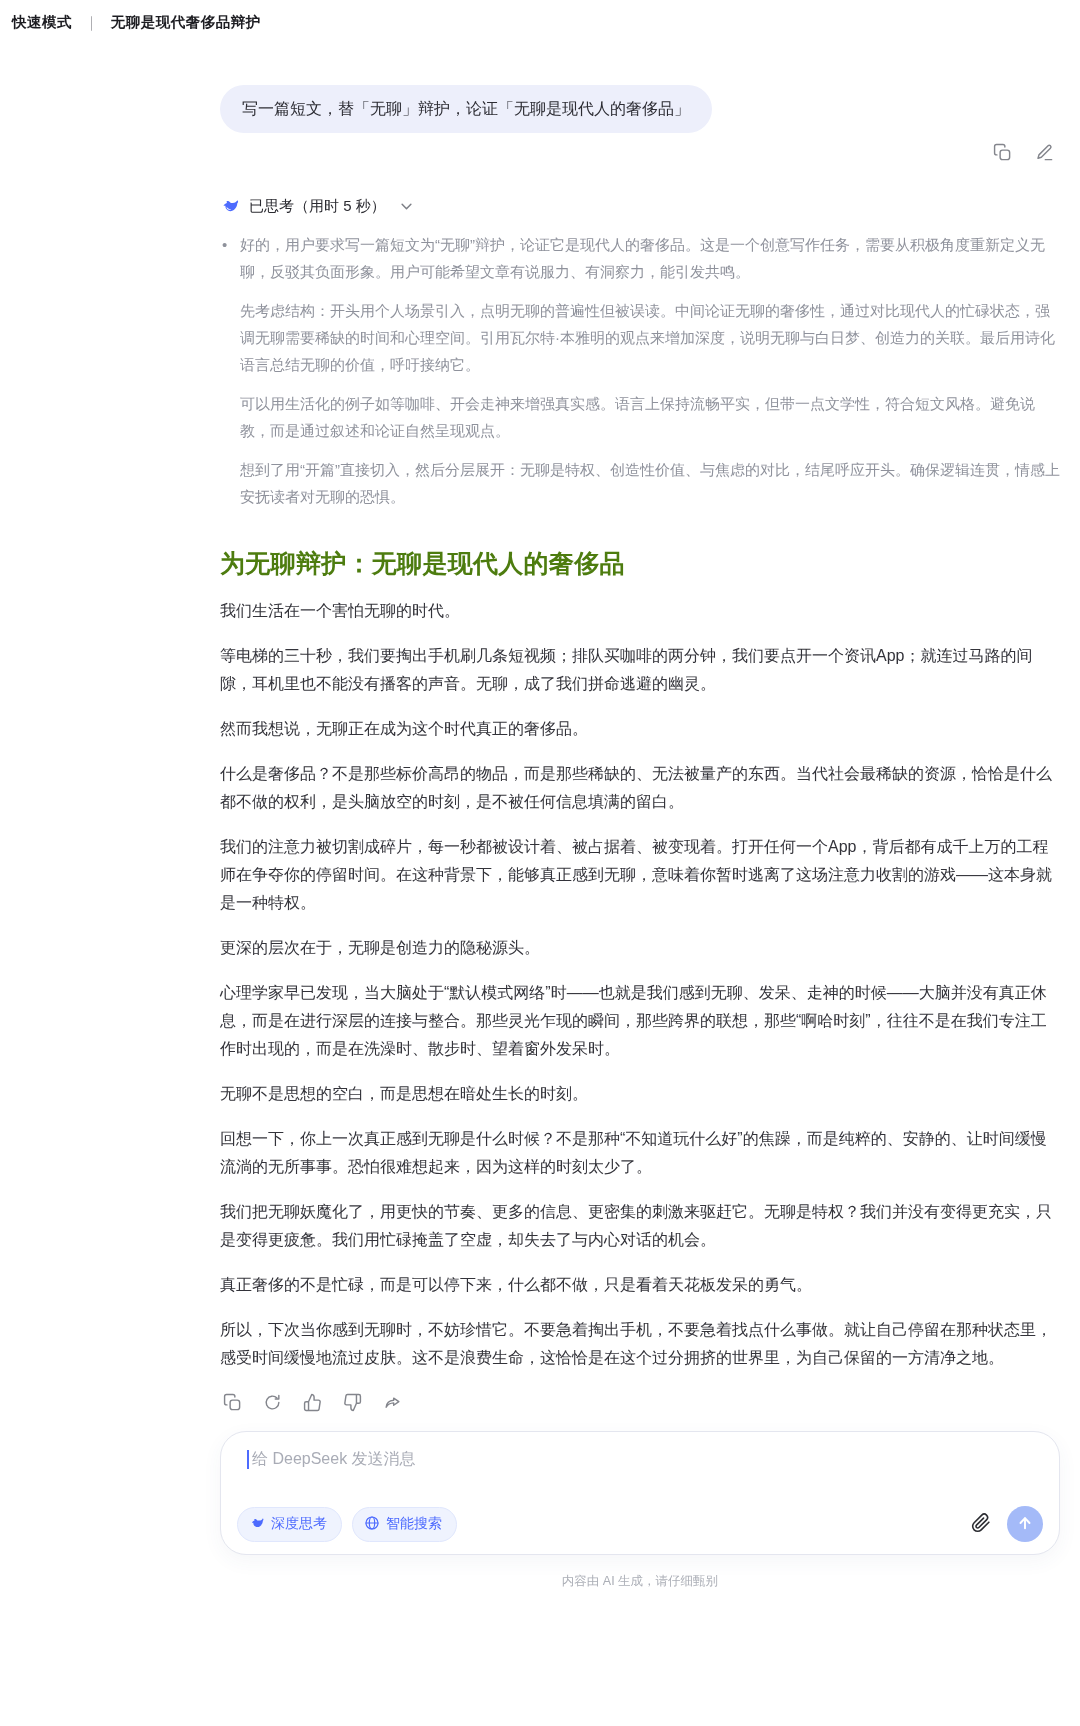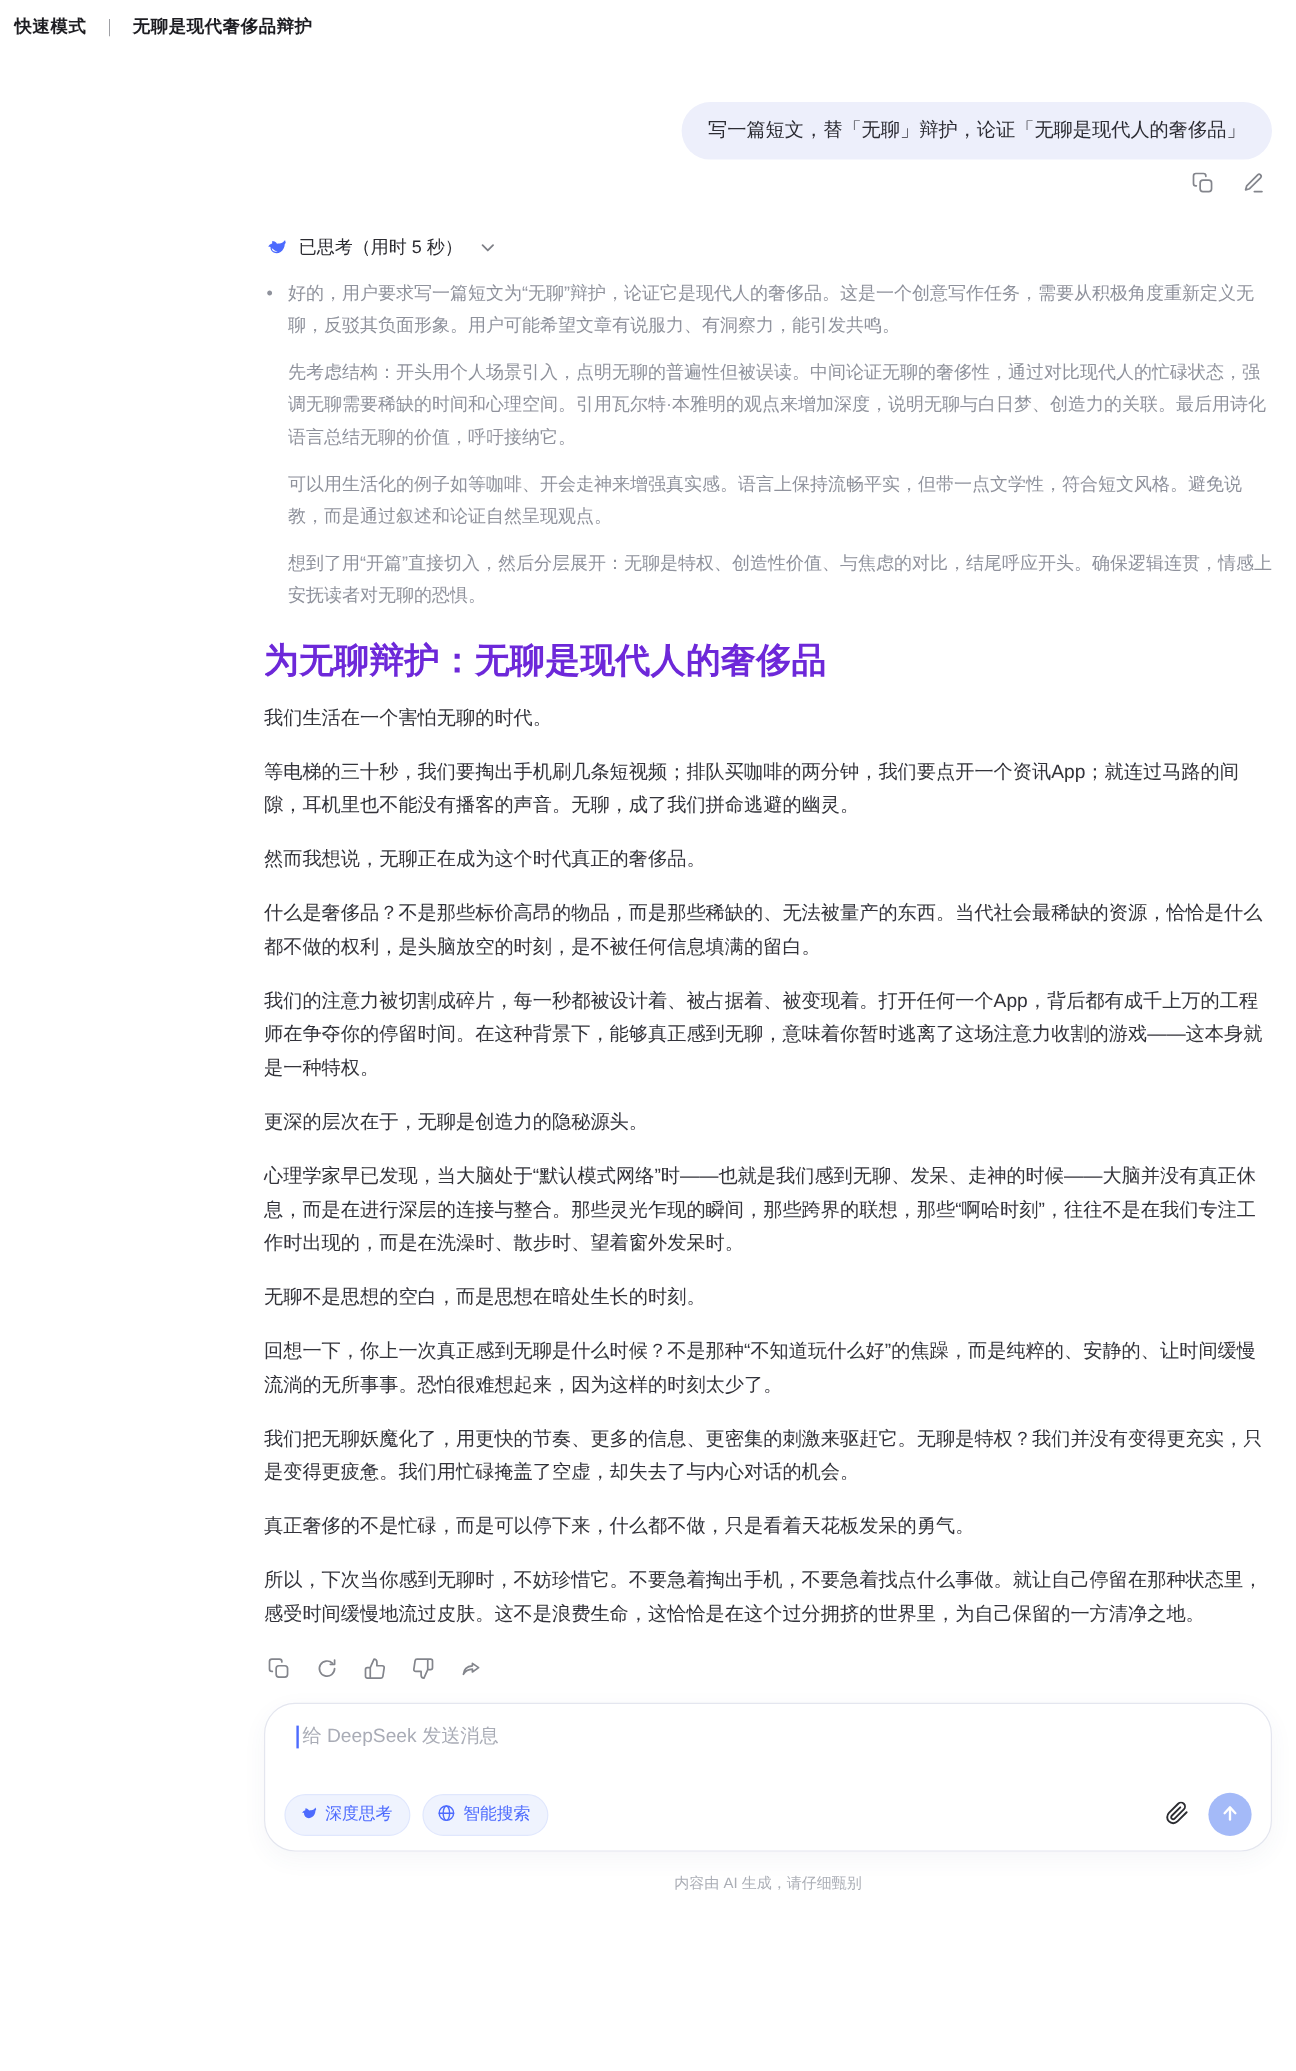--- a/index.html
+++ b/index.html
@@ -32,21 +32,21 @@
   
   .chat {
     position: absolute;
     left: 220px;
     top: 0;
     width: 840px;
     padding-top: 85px;
   }
 
   
-  .user-row { display: flex; justify-content: flex-end; }
+  .user-row { display: flex; justify-content: flex-start; }
   .bubble {
     background: #edeffb;
     border-radius: 24px;
     padding: 12px 22px;
     font-size: 16px;
     line-height: 24px;
     color: #2c2c33;
     max-width: 700px;
   }
   .msg-actions {
@@ -89,25 +89,25 @@
     position: absolute;
     left: 2px; top: 0;
     color: #8f929c;
     font-size: 15px;
   }
   .think p { margin-bottom: 12px; }
   .think p:last-child { margin-bottom: 0; }
 
   
   .article-title {
-    margin-top: 24px;
-    font-size: 29px;
+    margin-top: 36px;
+    font-size: 25px;
     line-height: 34px;
     font-weight: 700;
-    color: #6d28d9;
+    color: #4d7c0f;
     letter-spacing: .3px;
   }
   .article p {
     margin-top: 17px;
     font-size: 16px;
     line-height: 28px;
     color: #33333a;
   }
 
   

